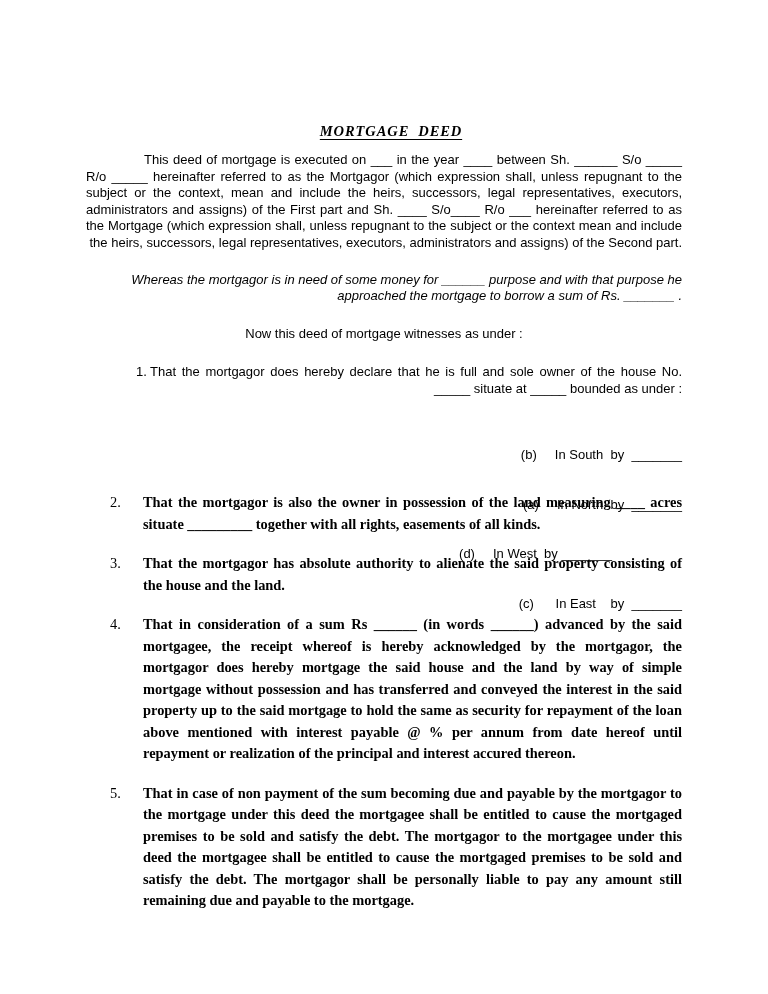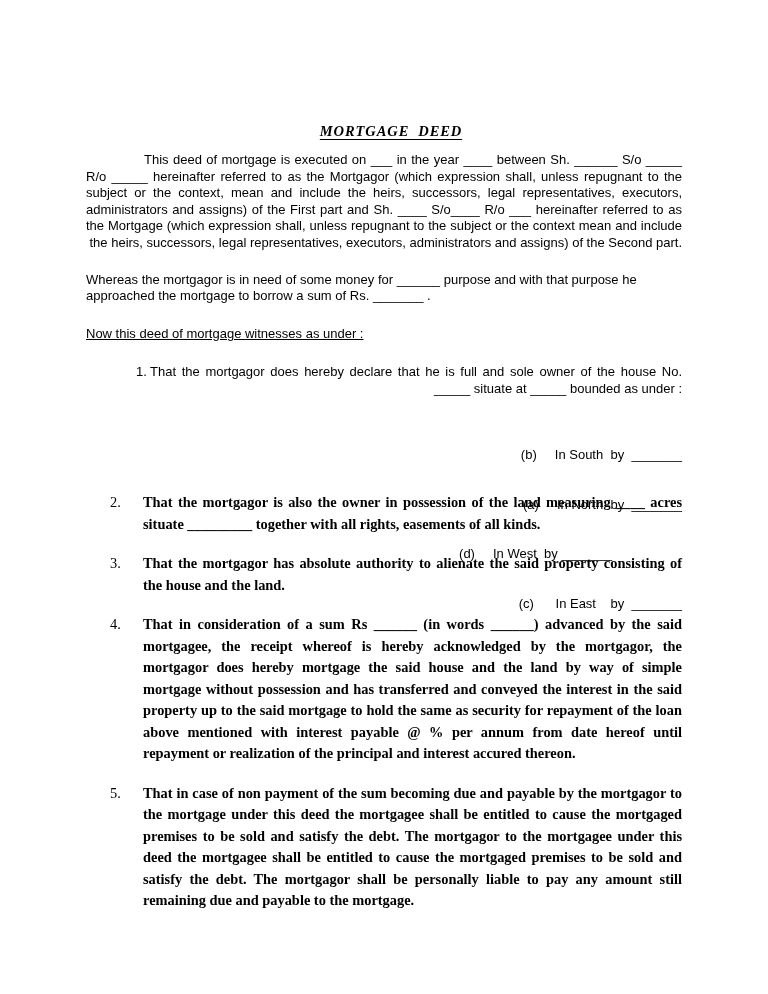--- a/index.html
+++ b/index.html
@@ -52,29 +52,30 @@
     color: #000;
   }
   .p-intro {
     text-align: justify;
     text-align-last: right;
     text-indent: 58px;
     margin: 0;
   }
   .p-whereas {
     margin: 20px 0 0 0;
+    text-align: right;
+    font-style: italic;
   }
   .p-andwhereas {
     margin: 19px 0 0 0;
     text-align: right;
   }
   .p-now {
     margin: 21px 0 0 0;
-    text-align: left;
-    text-decoration: underline;
+    text-align: center;
   }
 
   
   .item1 {
     margin: 22px 0 0 0;
     position: relative;
     padding-left: 64px;
     text-align: right;
   }
   .item1 .num {

